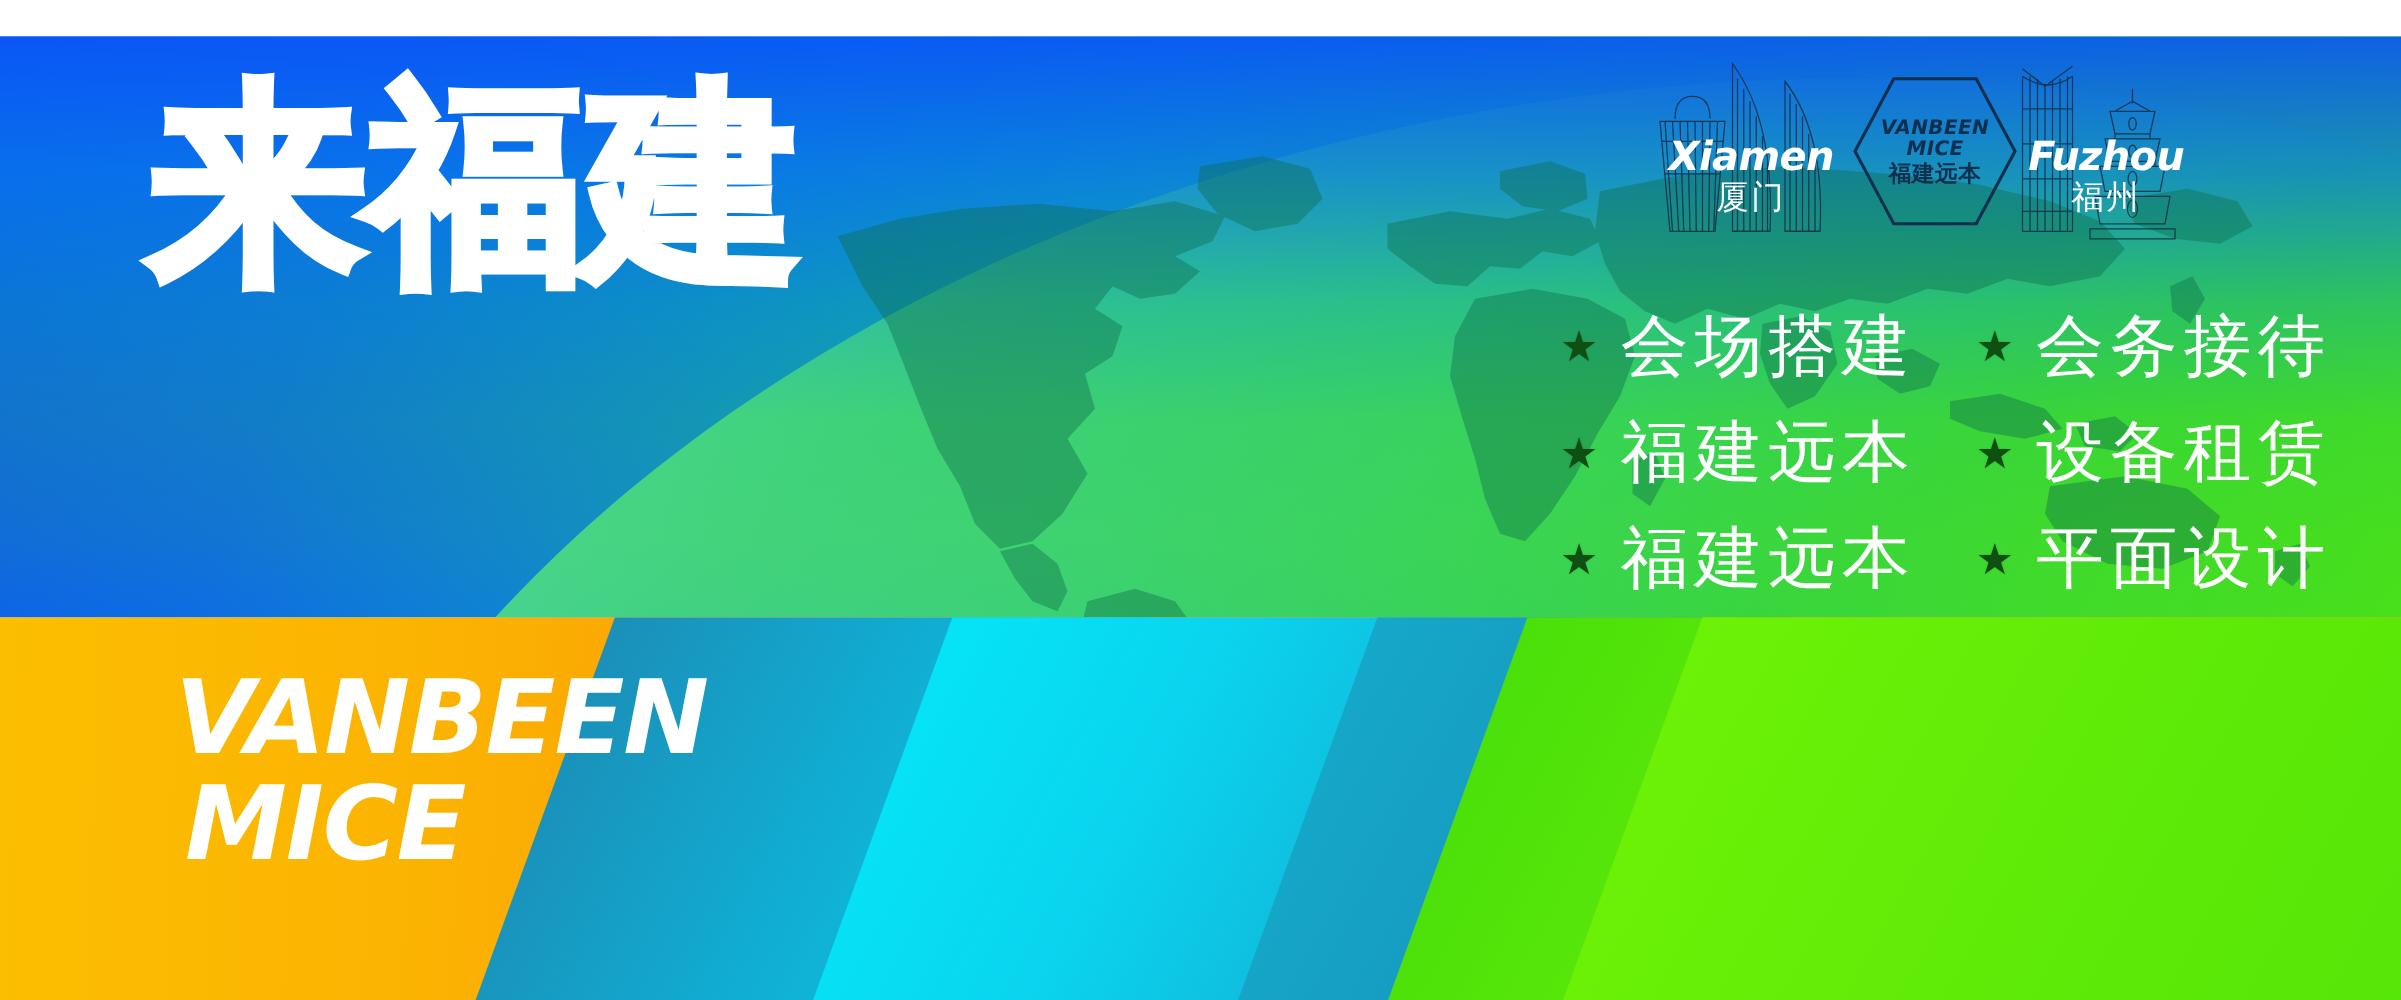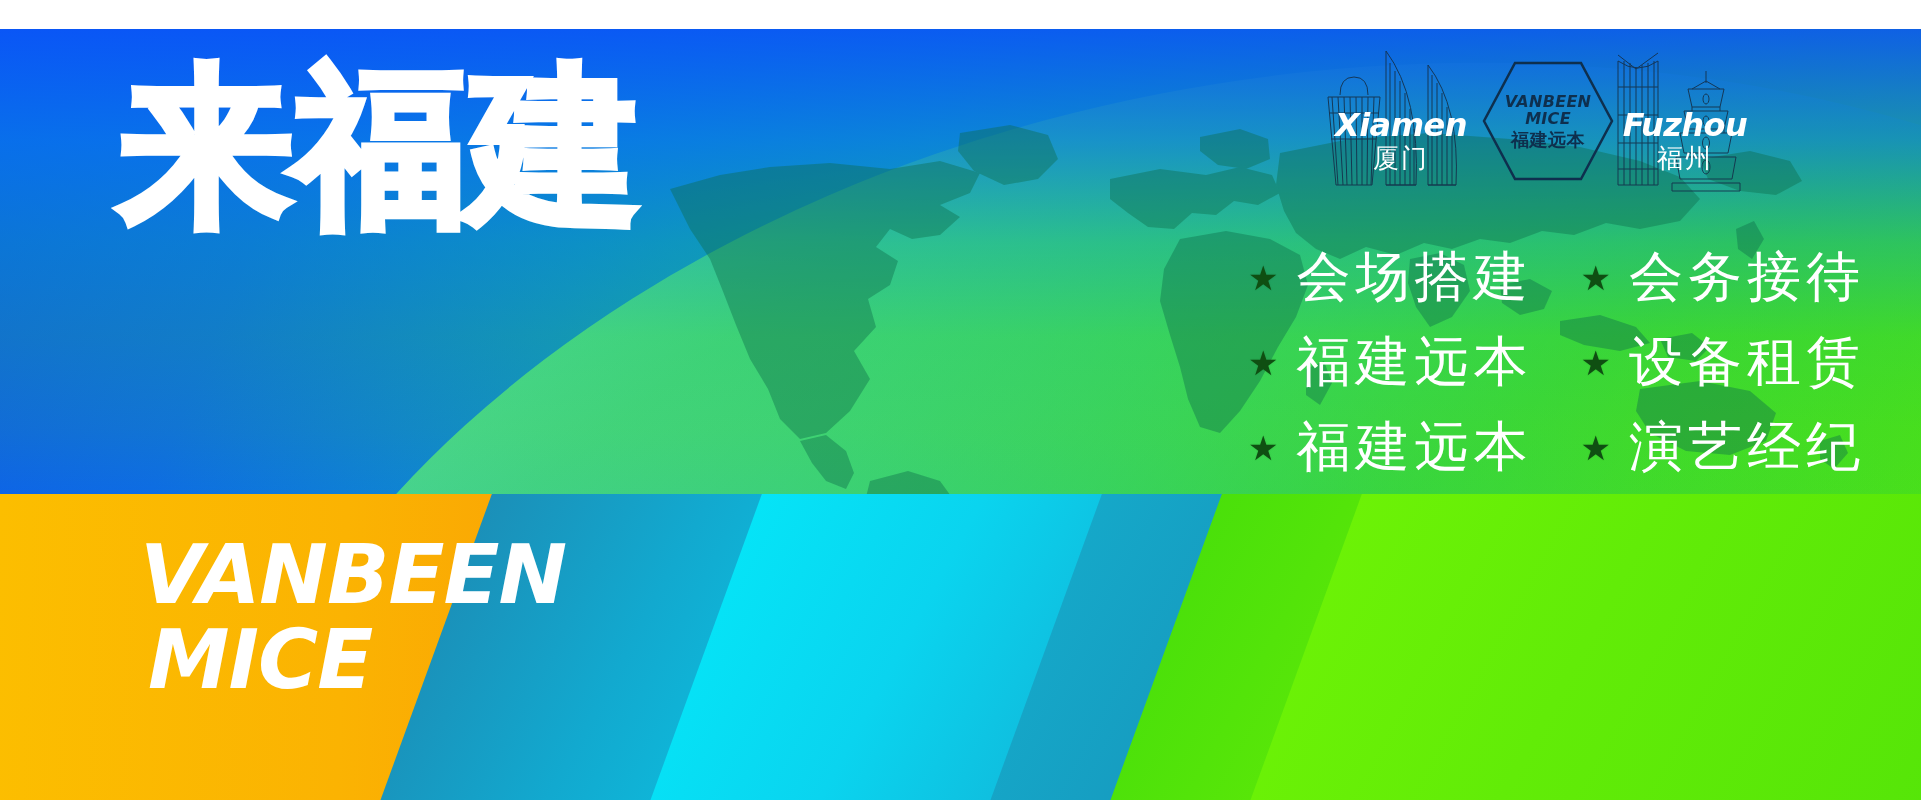--- a/index.html
+++ b/index.html
@@ -275,21 +275,21 @@
       <div class="service-item">
         <span class="service-star">★</span>
         <span class="service-label">设备租赁</span>
       </div>
       <div class="service-item">
         <span class="service-star">★</span>
         <span class="service-label">福建远本</span>
       </div>
       <div class="service-item">
         <span class="service-star">★</span>
-        <span class="service-label">演艺经纪</span>
+        <span class="service-label">平面设计</span>
       </div>
     </div>
 
     <div id="city-bar">
 
       <div class="city-art">
         <svg viewBox="0 0 460 170" preserveAspectRatio="none">
           <g stroke="#15304a" stroke-width="1" fill="none" opacity=".9">
 
             <g>

